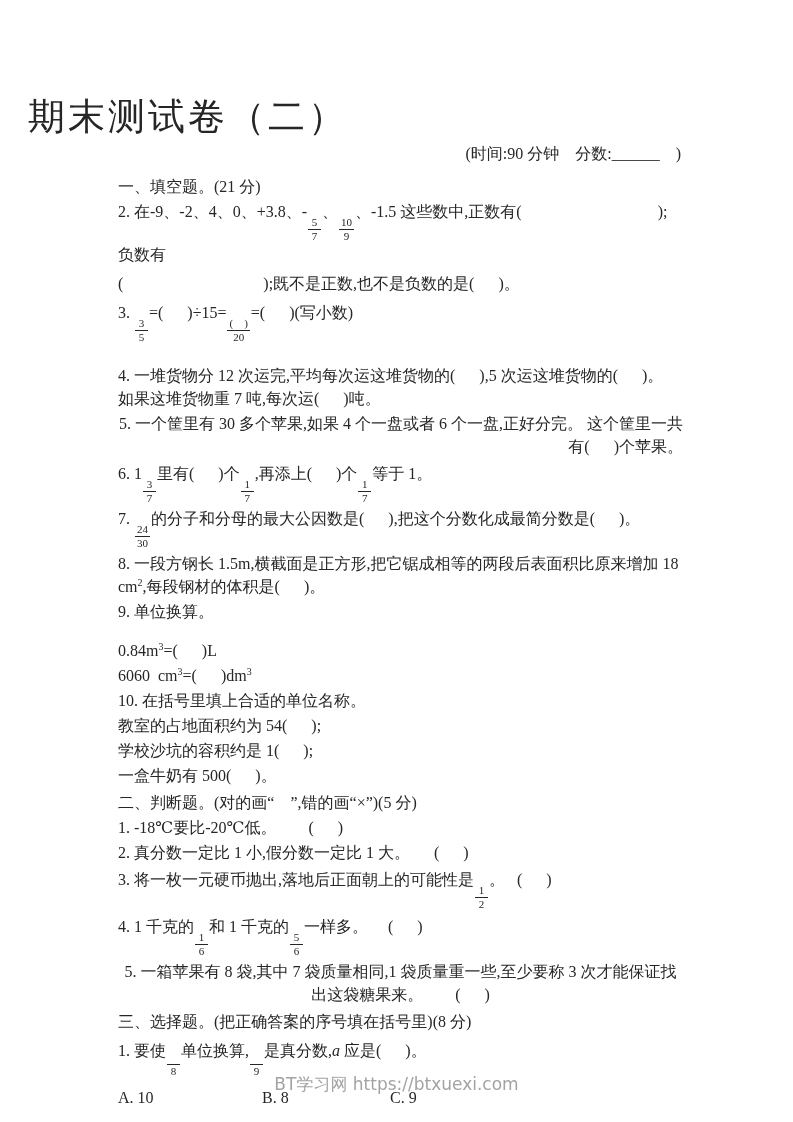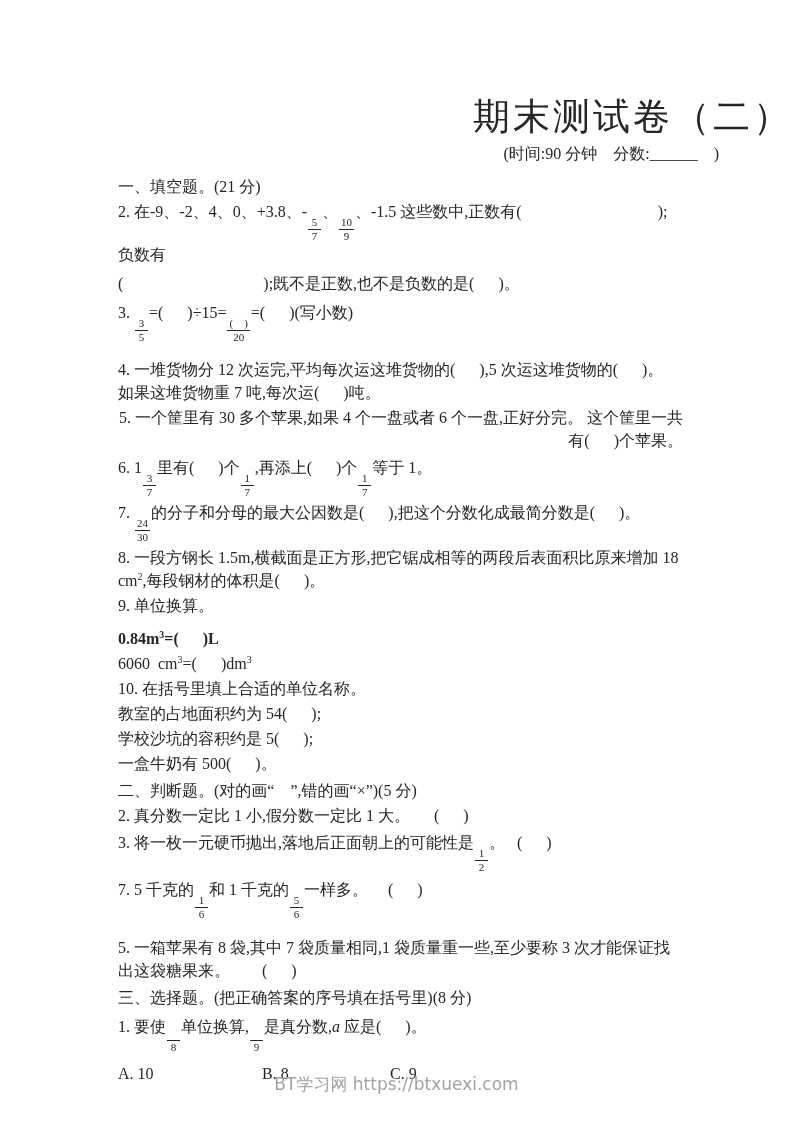--- a/index.html
+++ b/index.html
@@ -7,28 +7,29 @@
     position:relative;
     width:793px;height:1122px;
     margin:0 auto;
     background:#ffffff;
     font-family:"Liberation Serif","DejaVu Serif",serif;
     color:#262626;
     overflow:hidden;
   }
   .title{
     margin:92px 0 0 0;
-    text-align:right;
+    text-align:left;
     font-size:37px;
     font-weight:400;
     letter-spacing:3px;
+    padding-left:28px;
   }
   .meta{
     margin-top:2px;
-    padding-right:74px;
+    padding-right:112px;
     text-align:right;
     font-size:16px;
   }
   .content{
     padding:6px 110px 0 118px;
   }
   .line{
     font-size:16px;
     line-height:23px;
     white-space:pre-wrap;
@@ -68,35 +69,36 @@
 <body>
 
 <div class="page">
   <h1 class="title">期末测试卷（二）</h1>
   <div class="meta">(时间:90 分钟　分数:______　)</div>
   <div class="content" id="content">
       <div class="line" style="margin-top: 4px;">一、填空题。(21 分)</div>
       <div class="line" style="margin-top: 2px;"><span>2. 在-9、-2、4、0、+3.8、-</span><span class="frac"><span class="num">5</span><span class="den">7</span></span><span>、</span><span class="frac"><span class="num">10</span><span class="den">9</span></span><span>、-1.5 这些数中,正数有(                                  );负数有</span></div>
       <div class="line" style="margin-top: 6px;"><span>(                                   );既不是正数,也不是负数的是(      )。</span></div>
       <div class="line" style="margin-top: 6px;"><span>3. </span><span class="frac"><span class="num">3</span><span class="den">5</span></span><span>=(      )÷15=</span><span class="frac"><span class="num">(　)</span><span class="den">20</span></span><span>=(      )(写小数)</span></div>
-      <div class="line" style="margin-top: 14px;"><span>4. 一堆货物分 12 次运完,平均每次运这堆货物的(      ),5 次运这堆货物的(      )。 如果这堆货物重 7 吨,每次运(      )吨。</span></div>
+      <div class="line" style="margin-top: 20px;"><span>4. 一堆货物分 12 次运完,平均每次运这堆货物的(      ),5 次运这堆货物的(      )。 如果这堆货物重 7 吨,每次运(      )吨。</span></div>
       <div class="line" style="margin-top: 2px; text-align: right;"><span>5. 一个筐里有 30 多个苹果,如果 4 个一盘或者 6 个一盘,正好分完。 这个筐里一共有(      )个苹果。</span></div>
       <div class="line" style="margin-top: 4px;"><span>6. 1</span><span class="frac"><span class="num">3</span><span class="den">7</span></span><span>里有(      )个</span><span class="frac"><span class="num">1</span><span class="den">7</span></span><span>,再添上(      )个</span><span class="frac"><span class="num">1</span><span class="den">7</span></span><span>等于 1。</span></div>
       <div class="line" style="margin-top: 2px;"><span>7. </span><span class="frac"><span class="num">24</span><span class="den">30</span></span><span>的分子和分母的最大公因数是(      ),把这个分数化成最简分数是(      )。</span></div>
       <div class="line" style="margin-top: 2px;"><span>8. 一段方钢长 1.5m,横截面是正方形,把它锯成相等的两段后表面积比原来增加 18 cm</span><sup>2</sup><span>,每段钢材的体积是(      )。</span></div>
       <div class="line" style="margin-top: 2px;"><span>9. 单位换算。</span></div>
-      <div class="line" style="margin-top: 10px; font-weight: bold;"><span>0.84m</span><sup>3</sup><span>=(      )L</span></div>
+      <div class="line" style="margin-top: 16px;"><span>0.84m</span><sup>3</sup><span>=(      )L</span></div>
       <div class="line" style="margin-top: 2px;"><span>6060  cm</span><sup>3</sup><span>=(      )dm</span><sup>3</sup></div>
       <div class="line" style="margin-top: 2px;"><span>10. 在括号里填上合适的单位名称。</span></div>
       <div class="line" style="margin-top: 2px;"><span>教室的占地面积约为 54(      );</span></div>
-      <div class="line" style="margin-top: 2px;"><span>学校沙坑的容积约是 5(      );</span></div>
+      <div class="line" style="margin-top: 2px;"><span>学校沙坑的容积约是 1(      );</span></div>
       <div class="line" style="margin-top: 2px;"><span>一盒牛奶有 500(      )。</span></div>
       <div class="line" style="margin-top: 4px;">二、判断题。(对的画“　”,错的画“×”)(5 分)</div>
+      <div class="line" style="margin-top: 2px;"><span>1. -18℃要比-20℃低。        (      )</span></div>
       <div class="line" style="margin-top: 2px;"><span>2. 真分数一定比 1 小,假分数一定比 1 大。      (      )</span></div>
       <div class="line" style="margin-top: 4px;"><span>3. 将一枚一元硬币抛出,落地后正面朝上的可能性是</span><span class="frac"><span class="num">1</span><span class="den">2</span></span><span>。   (      )</span></div>
-      <div class="line" style="margin-top: 4px;"><span>7. 5 千克的</span><span class="frac"><span class="num">1</span><span class="den">6</span></span><span>和 1 千克的</span><span class="frac"><span class="num">5</span><span class="den">6</span></span><span>一样多。     (      )</span></div>
-      <div class="line" style="margin-top: 15px;"><span>5. 一箱苹果有 8 袋,其中 7 袋质量相同,1 袋质量重一些,至少要称 3 次才能保证找出这袋糖果来。        (      )</span></div>
+      <div class="line" style="margin-top: 4px;"><span>4. 1 千克的</span><span class="frac"><span class="num">1</span><span class="den">6</span></span><span>和 1 千克的</span><span class="frac"><span class="num">5</span><span class="den">6</span></span><span>一样多。     (      )</span></div>
+      <div class="line" style="margin-top: 2px; text-align: center;"><span>5. 一箱苹果有 8 袋,其中 7 袋质量相同,1 袋质量重一些,至少要称 3 次才能保证找出这袋糖果来。        (      )</span></div>
       <div class="line" style="margin-top: 4px;">三、选择题。(把正确答案的序号填在括号里)(8 分)</div>
       <div class="line" style="margin-top: 6px;"><span>1. 要使</span><span class="frac"><span class="num"></span><span class="den">8</span></span><span>单位换算,</span><span class="frac"><span class="num"></span><span class="den">9</span></span><span>是真分数,</span><i>a</i><span> 应是(      )。</span></div>
       <div class="line" style="margin-top: 8px;"><span class="opt" style="width: 144px;">A. 10</span><span class="opt" style="width: 128px;">B. 8</span><span class="opt">C. 9</span></div>
     </div>
   <div class="watermark">BT学习网 https://btxuexi.com</div>
 </div>
 
 </body></html>

